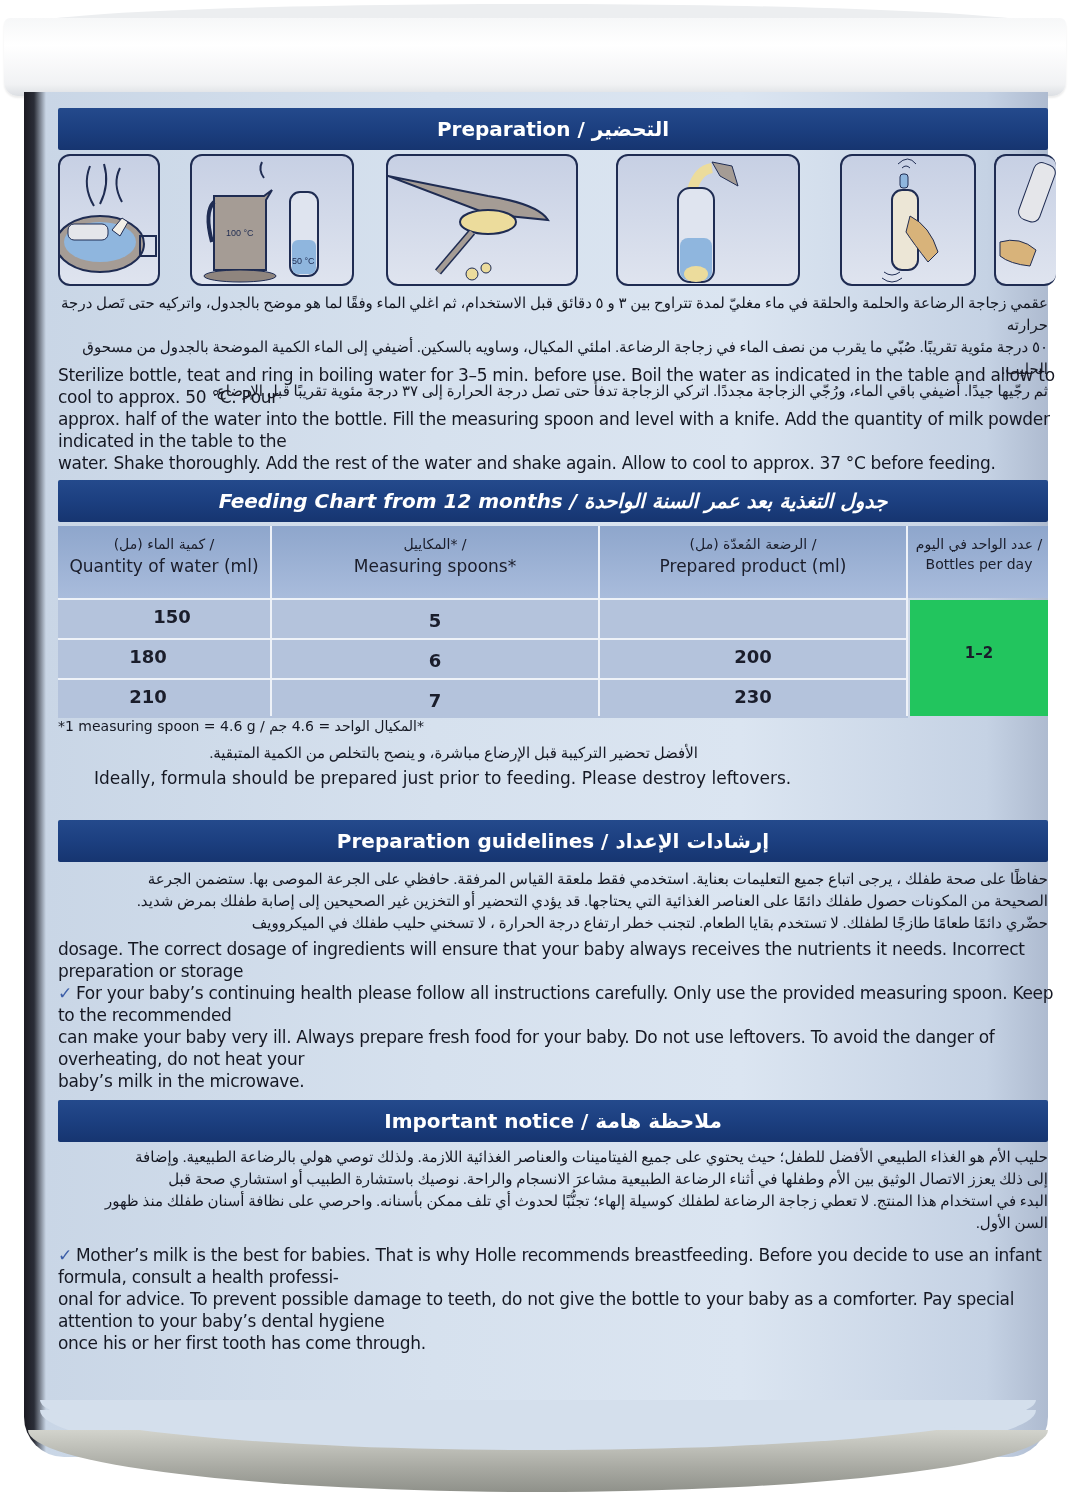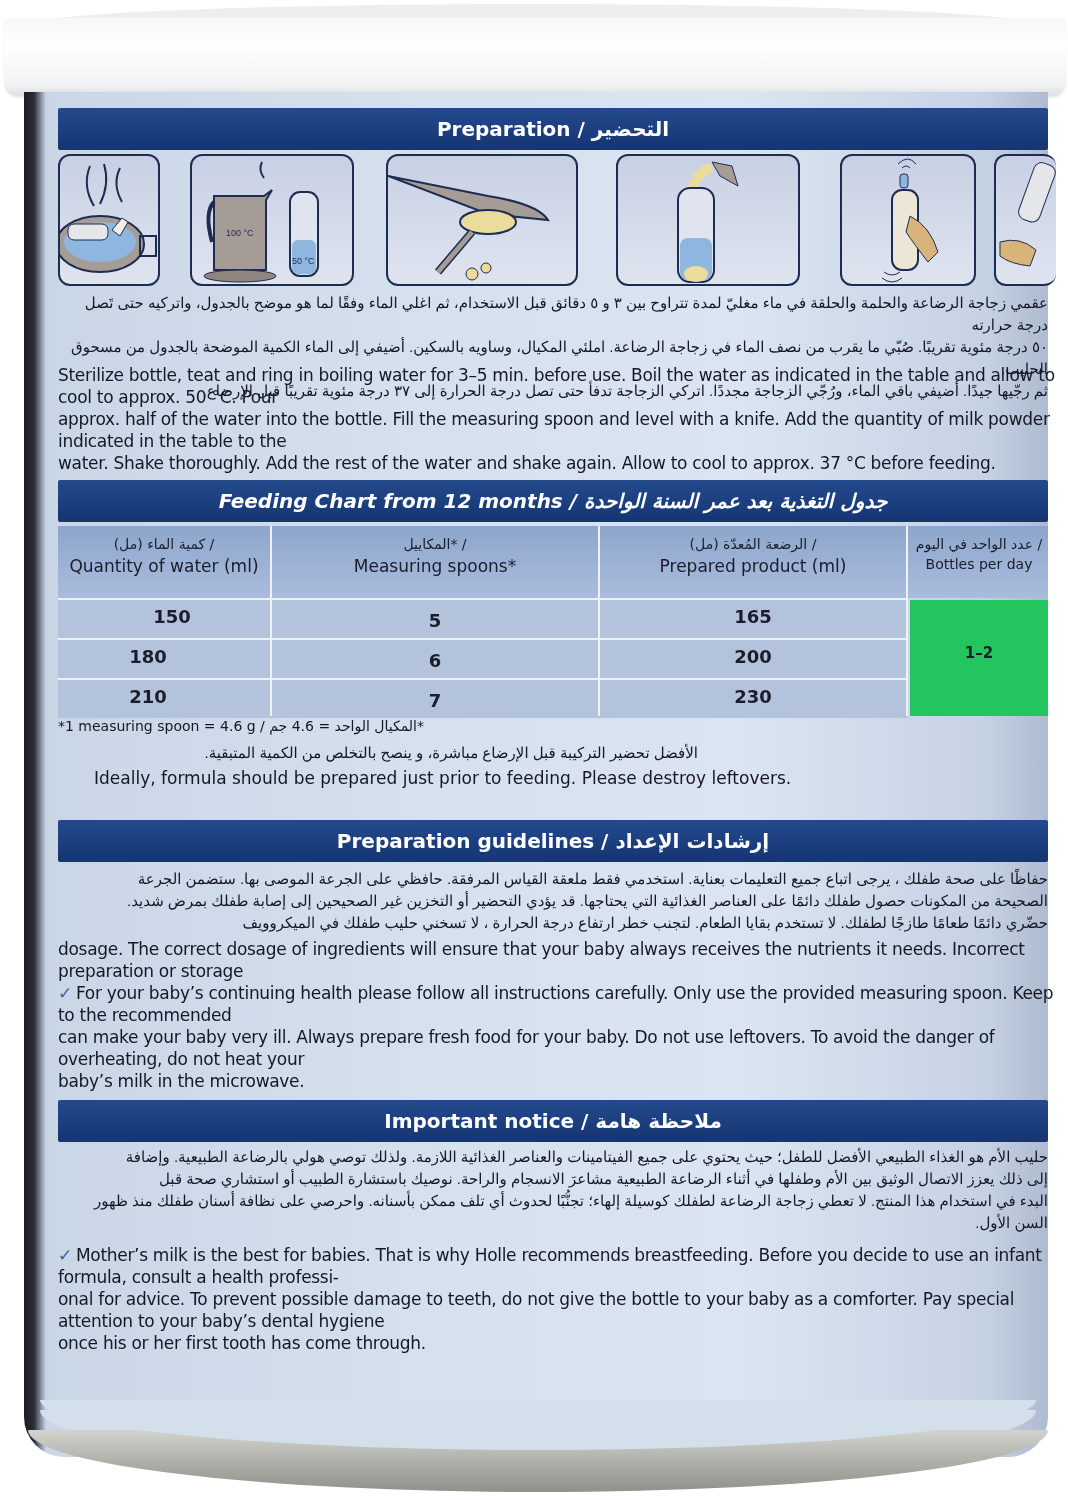--- a/index.html
+++ b/index.html
@@ -45,21 +45,21 @@
   .band span { font-family:"DejaVu Sans", sans-serif; }
   
   .steps { position:absolute; left:0; top:58px; width:990px; height:140px; }
   .step {
     position:absolute; top:0; height:128px; border:2px solid #1f2c52; border-radius:12px;
     background:linear-gradient(180deg,#c7d0e4,#dfe4ef); overflow:hidden;
   }
   .cap { position:absolute; font-size:9px; color:#1f2c52; }
   .para-ar {
     position:absolute; left:0; width:990px; direction:rtl; text-align:right;
-    font-family:Liberation Sans, sans-serif; font-size:15px; line-height:22px; color:#151823;
+    font-family:Liberation Serif, serif; font-size:15px; line-height:22px; color:#151823;
   }
   .para-en {
     position:absolute; left:0; width:1000px; font-size:17px; line-height:22px; color:#151823;
     font-family:"DejaVu Sans", sans-serif; letter-spacing:-0.3px;
   }
   .check { color:#3c5ea8; margin-right:4px; }
   
   .tbl { position:absolute; left:0; top:430px; width:990px; height:190px; }
   .th-row {
     position:absolute; left:0; top:0; width:990px; height:72px;
@@ -182,21 +182,20 @@
       <span class="en">Prepared product (ml)</span>
     </div>
     <div class="col" style="left:852px;width:138px;font-size:14px;">
       <span class="ar">عدد الواحد في اليوم /</span>
       <span class="en" style="font-size:14px;">Bottles per day</span>
     </div>
 
     <div class="trow" style="top:72px;">
       <span class="cell" style="left:0;width:180px;top:6px;padding-left:24px;">150</span>
       <span class="cell" style="left:214px;width:326px;top:10px;">5</span>
-      <span class="cell" style="left:542px;width:306px;top:6px;">165</span>
     </div>
     <div class="trow" style="top:112px;">
       <span class="cell" style="left:0;width:180px;top:6px;">180</span>
       <span class="cell" style="left:214px;width:326px;top:10px;">6</span>
       <span class="cell" style="left:542px;width:306px;top:6px;">200</span>
     </div>
     <div class="trow" style="top:152px;">
       <span class="cell" style="left:0;width:180px;top:6px;">210</span>
       <span class="cell" style="left:214px;width:326px;top:10px;">7</span>
       <span class="cell" style="left:542px;width:306px;top:6px;">230</span>

